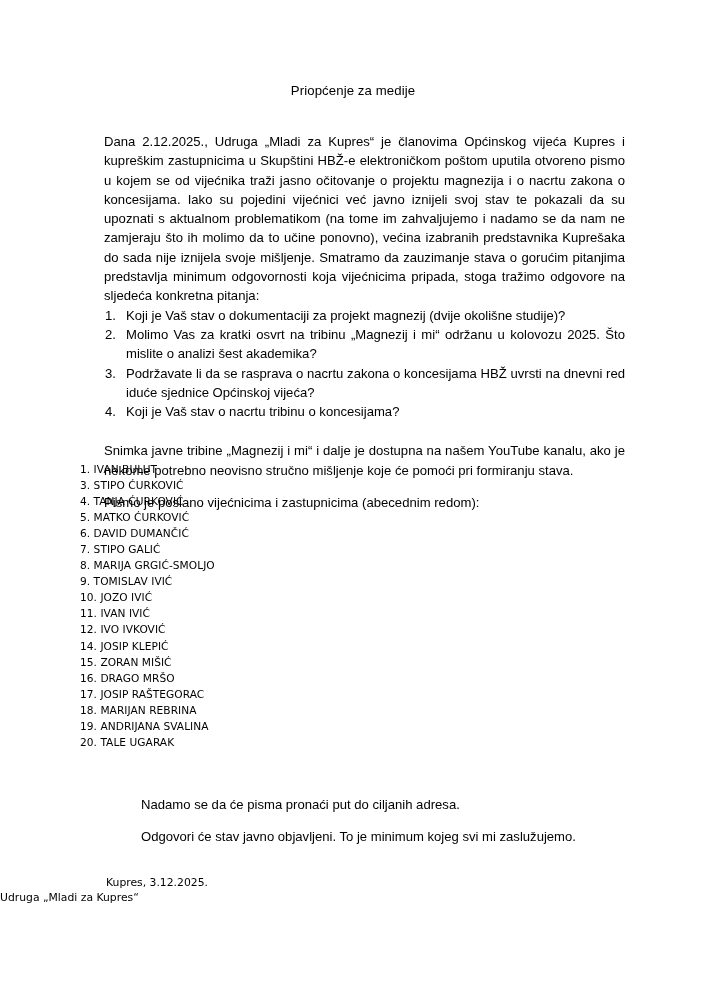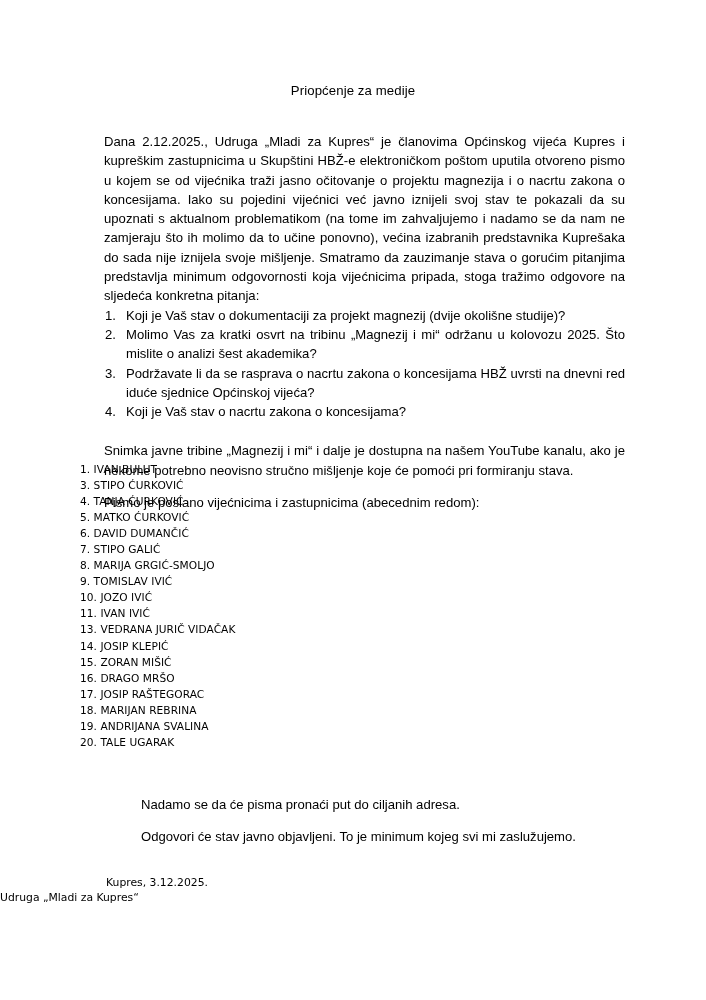--- a/index.html
+++ b/index.html
@@ -159,41 +159,41 @@
       <li>
         <span class="qnum">2.</span>
         <span class="qtext">Molimo Vas za kratki osvrt na tribinu „Magnezij i mi“ održanu u kolovozu 2025. Što mislite o analizi šest akademika?</span>
       </li>
       <li>
         <span class="qnum">3.</span>
         <span class="qtext">Podržavate li da se rasprava o nacrtu zakona o koncesijama HBŽ uvrsti na dnevni red iduće sjednice Općinskoj vijeća?</span>
       </li>
       <li>
         <span class="qnum">4.</span>
-        <span class="qtext">Koji je Vaš stav o nacrtu zakona o koncesijama?</span>
+        <span class="qtext">Koji je Vaš stav o nacrtu tribinu o koncesijama?</span>
       </li>
     </ol>
 
     <p class="para" style="margin-top:20px;">Snimka javne tribine „Magnezij i mi“ i dalje je dostupna na našem YouTube kanalu, ako je nekome potrebno neovisno stručno mišljenje koje će pomoći pri formiranju stava.</p>
 
     <p class="para" style="margin-top:13px;">Pismo je poslano vijećnicima i zastupnicima (abecednim redom):</p>
   </div>
 
   <ul class="names">
     <li>1. IVAN BULUT</li>
     <li>3. STIPO ĆURKOVIĆ</li>
     <li>4. TANJA ĆURKOVIĆ</li>
     <li>5. MATKO ĆURKOVIĆ</li>
     <li>6. DAVID DUMANČIĆ</li>
     <li>7. STIPO GALIĆ</li>
     <li>8. MARIJA GRGIĆ-SMOLJO</li>
     <li>9. TOMISLAV IVIĆ</li>
     <li>10. JOZO IVIĆ</li>
     <li>11. IVAN IVIĆ</li>
-    <li>13. VEDRANA JURIČ VIDAČAK</li>
+    <li>12. IVO IVKOVIĆ</li>
     <li>14. JOSIP KLEPIĆ</li>
     <li>15. ZORAN MIŠIĆ</li>
     <li>16. DRAGO MRŠO</li>
     <li>17. JOSIP RAŠTEGORAC</li>
     <li>18. MARIJAN REBRINA</li>
     <li>19. ANDRIJANA SVALINA</li>
     <li>20. TALE UGARAK</li>
   </ul>
 
   <div class="closing">

